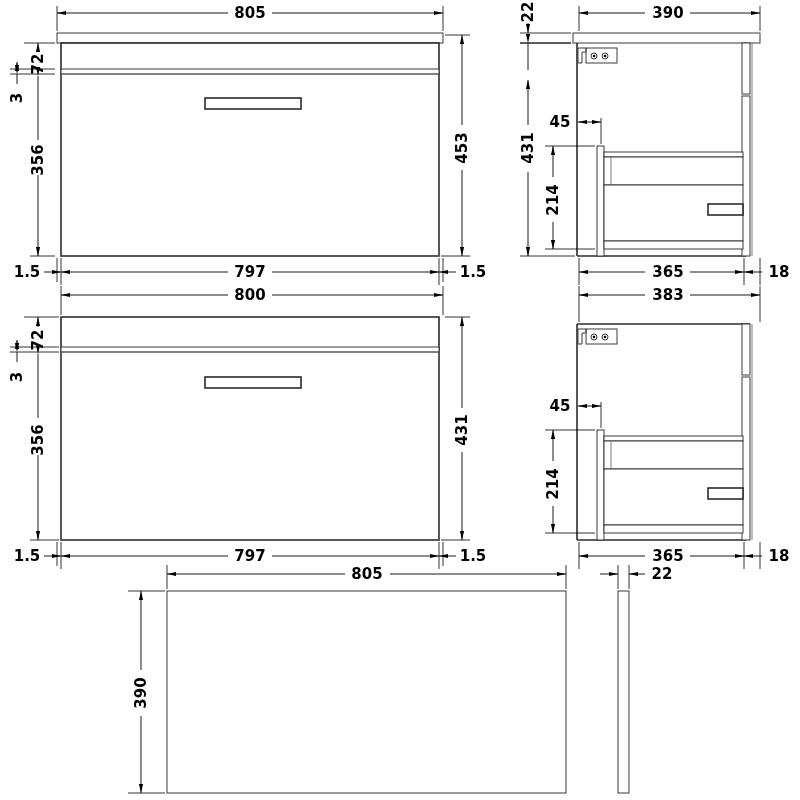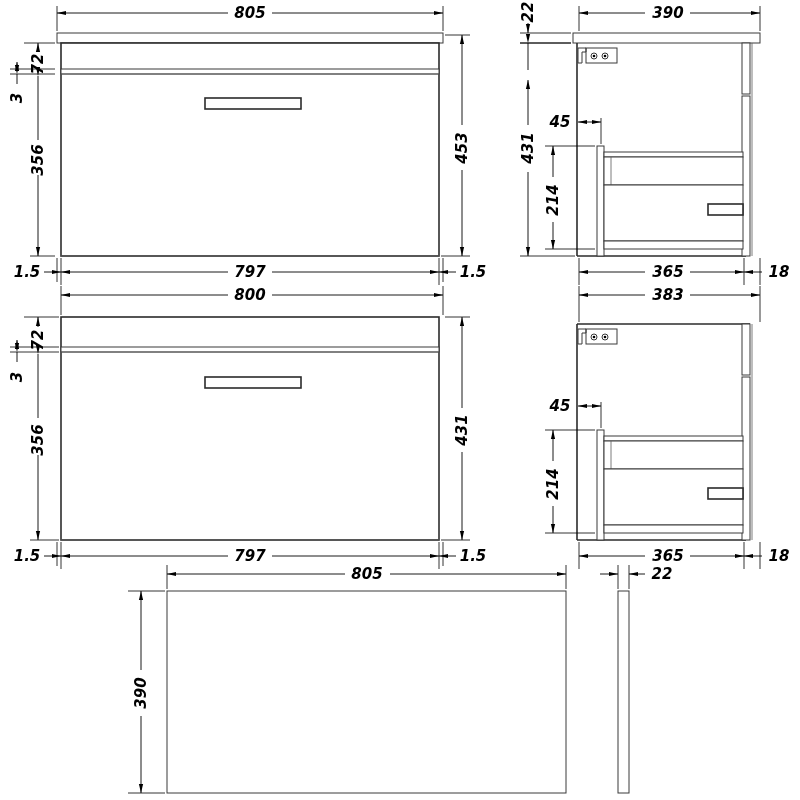--- a/index.html
+++ b/index.html
@@ -1,18 +1,18 @@
 <!DOCTYPE html>
 <html><head>
 <meta charset="utf-8">
 <style>
   html,body{margin:0;padding:0;background:#ffffff;}
   body{width:800px;height:800px;overflow:hidden;
        font-family:"DejaVu Sans","Liberation Sans",sans-serif;}
-  #sheet{position:relative;width:800px;height:800px;background:#fff;font-style:italic;}
+  #sheet{position:relative;width:800px;height:800px;background:#fff;}
   svg{display:block;}
   .ln{stroke:#3a3a3a;stroke-width:1;fill:none;}
   .ln-b{stroke:#2b2b2b;stroke-width:1.6;fill:none;}
   .ln-t{stroke:#5a5a5a;stroke-width:0.8;fill:none;}
   .dim{stroke:#000;stroke-width:0.9;fill:none;}
   .ext{stroke:#000;stroke-width:0.8;fill:none;}
   .fill-w{fill:#ffffff;}
   .txt{font-family:"DejaVu Sans","Liberation Sans",sans-serif;
        font-size:15px;font-weight:bold;fill:#000;
        text-anchor:middle;dominant-baseline:middle;}

